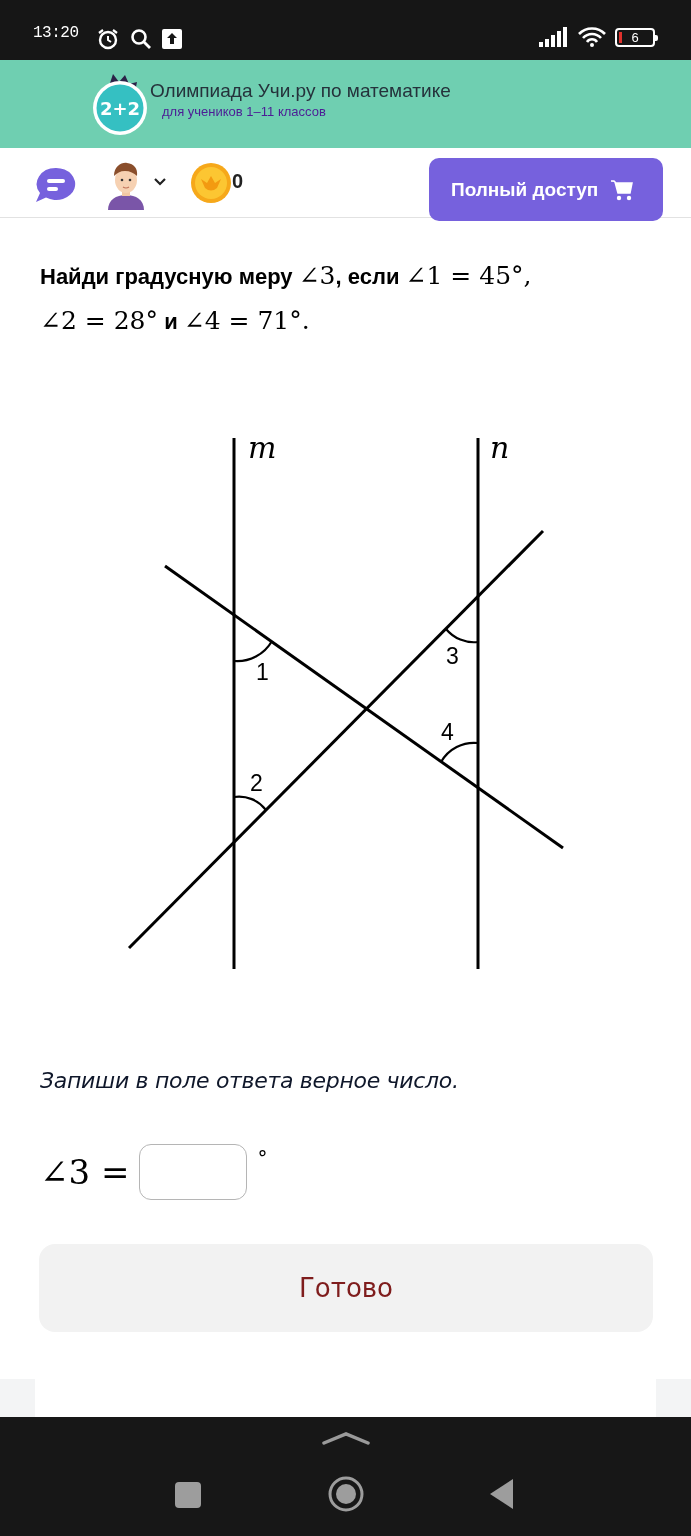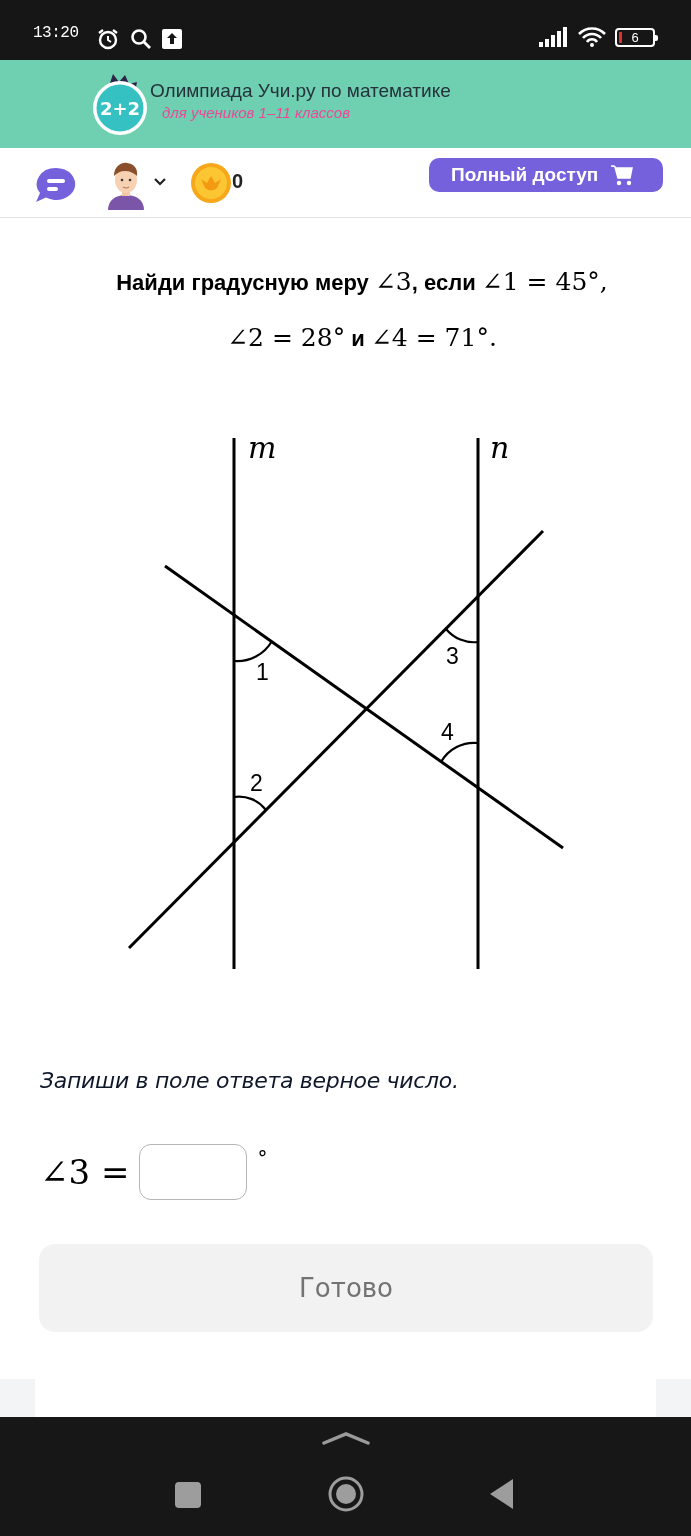--- a/index.html
+++ b/index.html
@@ -8,43 +8,43 @@
   .status-time { position: absolute; left: 33px; top: 24px; font-size: 16px; font-family: Liberation Mono, monospace; letter-spacing: -0.5px; }
   .status-icons-left { position: absolute; left: 96px; top: 26px; height: 26px; display: flex; gap: 10px; align-items: center; }
   .status-icons-right { position: absolute; right: 36px; top: 26px; display: flex; align-items: center; gap: 8px; }
   .battery { width: 40px; height: 19px; border: 2px solid #fff; border-radius: 4px; position: relative; font-size: 13px; display:flex; align-items:center; justify-content:center; color:#fff; }
   .battery::before { content: ""; position: absolute; left: 2px; top: 2px; width: 3px; height: 11px; background: #e0312c; }
   .battery::after { content: ""; position: absolute; right: -5px; top: 5px; width: 3px; height: 6px; background: #fff; border-radius: 0 2px 2px 0; }
 
   .banner { position: absolute; left: 0; top: 60px; width: 691px; height: 88px; background: #6fcfb1; }
   .banner-logo { position: absolute; left: 91px; top: 72px; }
   .banner-title { position: absolute; left: 150px; top: 80px; font-size: 19px; color: #25323b; font-weight: 500; }
-  .banner-sub { position: absolute; left: 162px; top: 104px; font-size: 15px; color: #ec4899; font-style: italic; }
+  .banner-sub { position: absolute; left: 162px; top: 104px; font-size: 13px; color: #4c1d95; }
 
   .topbar { position: absolute; left: 0; top: 148px; width: 691px; height: 70px; border-bottom: 1px solid #e2e2e2; background: #fff; }
   .chat-btn { position: absolute; left: 34px; top: 18px; }
   .avatar { position: absolute; left: 104px; top: 12px; }
   .chev { position: absolute; left: 153px; top: 28px; }
   .coin { position: absolute; left: 190px; top: 14px; }
   .coin-count { position: absolute; left: 232px; top: 22px; font-size: 20px; color: #222; font-weight: bold; }
-  .full-access { position: absolute; left: 429px; top: 10px; width: 234px; height: 34px; border-radius: 10px; background: #7661dd; color: #fff; font-size: 19px; font-weight: bold; display: flex; align-items: center; padding-left: 22px; gap: 12px; cursor: pointer; }
+  .full-access { position: absolute; left: 429px; top: 10px; width: 234px; height: 63px; border-radius: 10px; background: #7661dd; color: #fff; font-size: 19px; font-weight: bold; display: flex; align-items: center; padding-left: 22px; gap: 12px; cursor: pointer; }
 
-  .question { position: absolute; left: 52px; top: 254px; width: 620px; font-size: 22px; line-height: 55px; color: #000; text-align: center; }
+  .question { position: absolute; left: 40px; top: 254px; width: 620px; font-size: 22px; line-height: 44px; color: #000; }
   .question b { font-weight: bold; font-family: "Liberation Sans", sans-serif; }
   .math { font-family: "DejaVu Serif", "Liberation Serif", serif; font-weight: normal; font-size: 25px; }
 
   .figure { position: absolute; left: 0; top: 420px; width: 691px; height: 570px; }
 
   .instruction { position: absolute; left: 40px; top: 1068px; font-size: 22px; font-style: italic; color: #0f172a; font-family: "DejaVu Sans", sans-serif; letter-spacing: -0.3px; }
   .answer-row { position: absolute; left: 40px; top: 1144px; height: 56px; display: flex; align-items: center; }
   .answer-label { font-family: "DejaVu Serif", "Liberation Serif", serif; font-size: 34px; color: #000; margin-right: 10px; }
   .answer-input { width: 108px; height: 56px; border: 1.5px solid #b5b5b5; border-radius: 12px; font-size: 22px; padding: 0 10px; outline: none; }
   .degree { font-family: "DejaVu Serif", serif; font-size: 20px; margin-left: 10px; align-self: flex-start; margin-top: 2px; }
 
-  .done-btn { position: absolute; left: 39px; top: 1244px; width: 614px; height: 88px; border-radius: 16px; background: #f2f2f2; border: none; font-size: 26px; color: #737373; font-family: "DejaVu Sans", sans-serif; cursor: pointer; }
+  .done-btn { position: absolute; left: 39px; top: 1244px; width: 614px; height: 88px; border-radius: 16px; background: #f2f2f2; border: none; font-size: 26px; color: #7f1d1d; font-family: "DejaVu Sans", sans-serif; cursor: pointer; }
 
   .below-strip { position: absolute; left: 0; top: 1379px; width: 691px; height: 38px; background: #f3f4f5; }
   .below-card { position: absolute; left: 35px; top: 1379px; width: 621px; height: 38px; background: #fff; }
 
   .navbar { position: absolute; left: 0; top: 1417px; width: 691px; height: 119px; background: #171717; }
 </style>
 </head>
 <body>
 
 <div class="status-bar">

